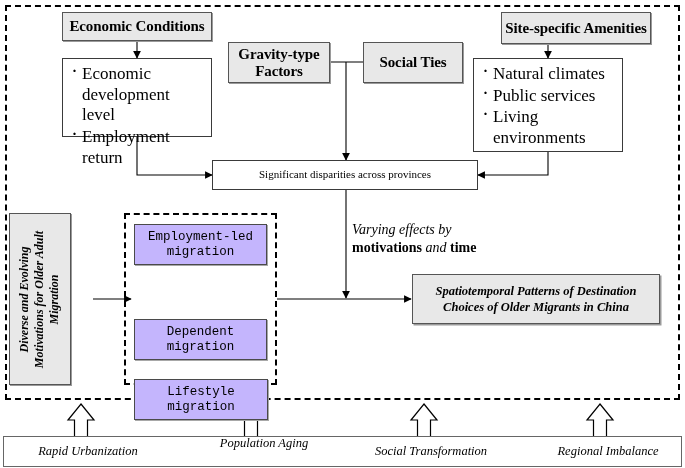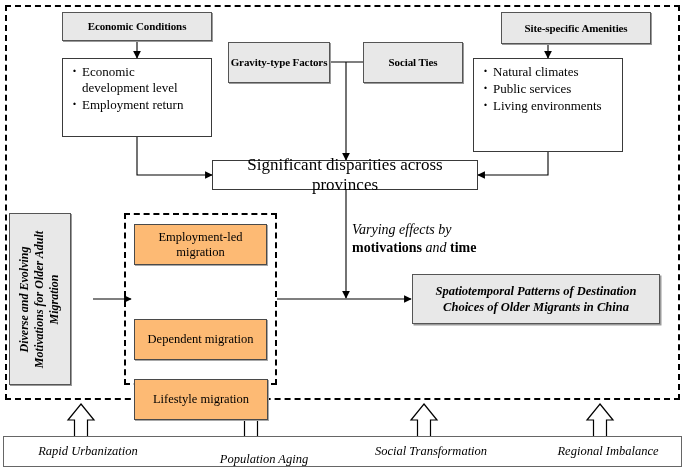--- a/index.html
+++ b/index.html
@@ -19,53 +19,53 @@
   }
 
   
   .hdr-box{
     background:#e8e8e8;
     border:1px solid #555;
     box-shadow:1px 1px 0 #9a9a9a;
     display:flex;align-items:center;justify-content:center;
     text-align:center;
     font-weight:bold;
-    font-size:11px;
+    font-size:15px;
     line-height:1.12;
     letter-spacing:-0.1px;
   }
   
   .list-box{
     background:#fff;
     border:1px solid #3a3a3a;
     padding:5px 7px 4px 8px;
-    font-size:13px;
+    font-size:17px;
     line-height:1.22;
   }
   .list-box ul{margin:0;padding:0;list-style:none;}
   .list-box li{
     position:relative;padding-left:11px;margin:0 0 1px 0;
     white-space:normal;
   }
   .list-box li:before{
     content:"·";position:absolute;left:1px;top:-2px;font-size:15px;font-weight:bold;
   }
 
   
   .plain-box{
     background:#fff;border:1px solid #3a3a3a;
     display:flex;align-items:center;justify-content:center;text-align:center;
-    font-size:17px;line-height:1.2;
+    font-size:11px;line-height:1.2;
   }
 
   .mig-box{
-    background:#fdba74;border:1px solid #4a4a4a;
+    background:#c4b5fd;border:1px solid #4a4a4a;
     box-shadow:1px 1px 0 #a8a8a8;
     display:flex;align-items:center;justify-content:center;text-align:center;
-    font-size:12.5px;line-height:1.2;
+    font-size:12.5px;line-height:1.2;font-family:Liberation Mono, monospace;
   }
 
   
   .rot-box{
     background:#e8e8e8;border:1px solid #555;
     box-shadow:1px 1px 0 #9a9a9a;
     display:flex;align-items:center;justify-content:center;
   }
   .rot-inner{
     transform:rotate(-90deg);
@@ -187,17 +187,17 @@
   <div class="abs outcome-box" style="left:412px;top:274px;width:248px;height:50px;">
     <div>
       <span>Spatiotemporal Patterns of Destination</span><br>
       <span>Choices of Older Migrants in China</span>
     </div>
   </div>
 
   <div class="abs bottom-band" style="left:3px;top:436px;width:679px;height:31px;"></div>
 
   <div class="band-label" style="left:20px;top:444px;width:136px;">Rapid Urbanization</div>
-  <div class="band-label" style="left:196px;top:452px;width:136px;">Population Aging</div>
+  <div class="band-label" style="left:196px;top:436px;width:136px;">Population Aging</div>
   <div class="band-label" style="left:358px;top:444px;width:146px;">Social Transformation</div>
   <div class="band-label" style="left:540px;top:444px;width:136px;">Regional Imbalance</div>
 
 </div>
 
 </body></html>

